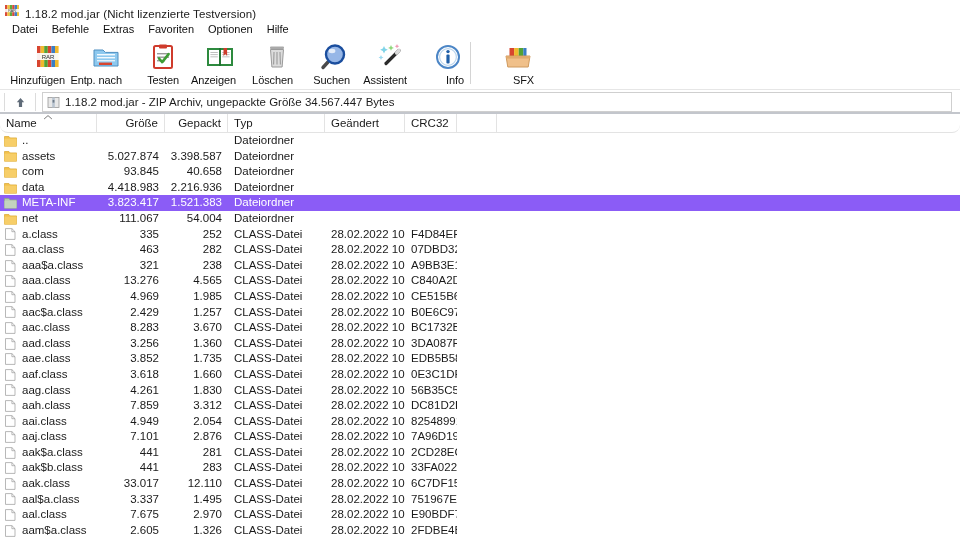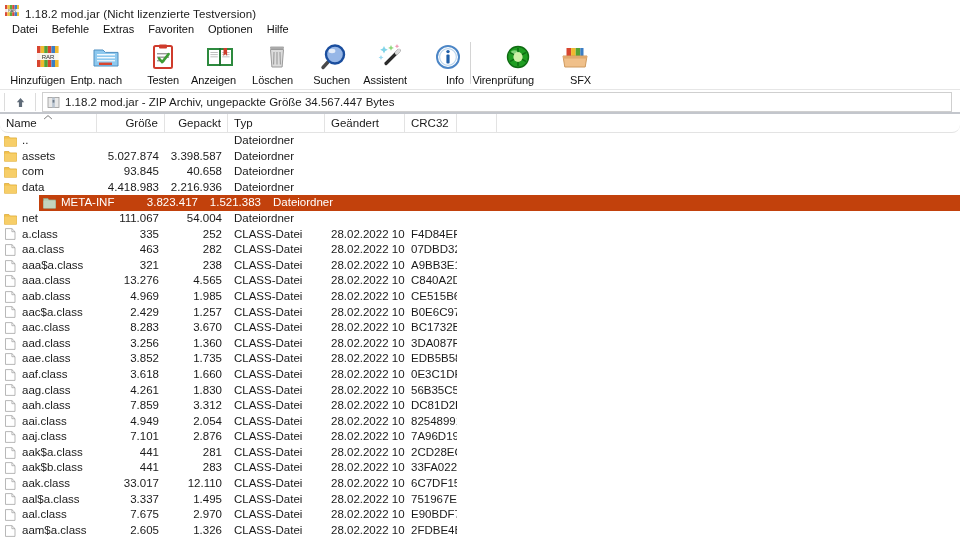--- a/index.html
+++ b/index.html
@@ -216,21 +216,21 @@
   }
 
   .rows { display: block; }
   .row {
     display: flex;
     height: 15.6px;
     align-items: center;
     cursor: default;
     white-space: nowrap;
   }
-  .row.sel { background: #c2410c; color: #ffffff; margin-left: 39px; }
+  .row.sel { background: #8b5cf6; color: #ffffff; }
   .cell {
     height: 15.6px;
     line-height: 15.6px;
     font-size: 11.5px;
     box-sizing: border-box;
     overflow: hidden;
     white-space: nowrap;
   }
   .cell.name {
     display: flex;
@@ -368,37 +368,20 @@
         <circle cx="16" cy="15" r="11" fill="#ffffff" stroke="#4c86c6" stroke-width="2"></circle>
         <circle cx="16" cy="15" r="8.4" fill="none" stroke="#bcd6ee" stroke-width="1.2"></circle>
         <circle cx="16" cy="9.6" r="1.7" fill="#1f5fa8"></circle>
         <rect x="14.4" y="12.6" width="3.2" height="9" rx="1" fill="#1f5fa8"></rect>
       </svg>
       <span class="tb-label">Info</span>
     </div>
 
     <div class="tb-sep"></div>
 
-    <div class="tb-btn">
-      <svg class="tb-ico" viewBox="0 0 32 30">
-        <circle cx="16" cy="15" r="10.5" fill="#1f9e22"></circle>
-        <circle cx="16" cy="15" r="10.5" fill="none" stroke="#0e6b12" stroke-width="1.4"></circle>
-        <ellipse cx="12.6" cy="10.6" rx="3.6" ry="2.4" fill="#a7e79a" opacity="0.75"></ellipse>
-        <ellipse cx="16" cy="15" rx="4.6" ry="5" fill="#cff0a8"></ellipse>
-        <g stroke="#0e6b12" stroke-width="1.5" stroke-linecap="round">
-          <line x1="16" y1="9.6" x2="16" y2="6.6"></line>
-          <line x1="16" y1="20.4" x2="16" y2="23.4"></line>
-          <line x1="11.4" y1="12.4" x2="8.6" y2="10.8"></line>
-          <line x1="20.6" y1="17.6" x2="23.4" y2="19.2"></line>
-          <line x1="11.4" y1="17.6" x2="8.6" y2="19.2"></line>
-          <line x1="20.6" y1="12.4" x2="23.4" y2="10.8"></line>
-        </g>
-      </svg>
-      <span class="tb-label">Virenprüfung</span>
-    </div>
 
 
     <div class="tb-btn">
       <svg class="tb-ico" viewBox="0 0 32 30">
         <rect x="7.5" y="6" width="4.6" height="8.5" fill="#d8452f"></rect>
         <rect x="12.1" y="6" width="4.6" height="8.5" fill="#f0b92e"></rect>
         <rect x="16.7" y="6" width="4.6" height="8.5" fill="#53a235"></rect>
         <rect x="21.3" y="6" width="3.2" height="8.5" fill="#3a7dc4"></rect>
         <path d="M4 14 h24 l-1.8 11 h-20.4 z" fill="#f0c08a" stroke="#cf9a5e" stroke-width="1"></path>
         <path d="M4 14 h24 v2.6 h-24 z" fill="#e0a96d"></path>

